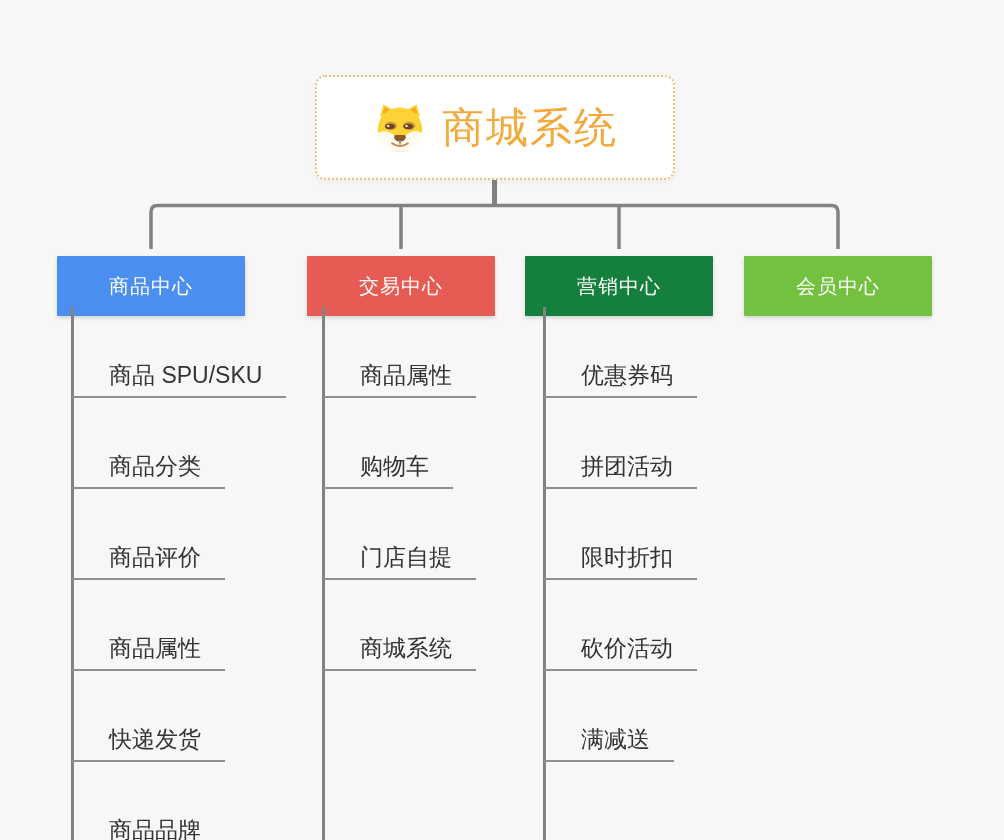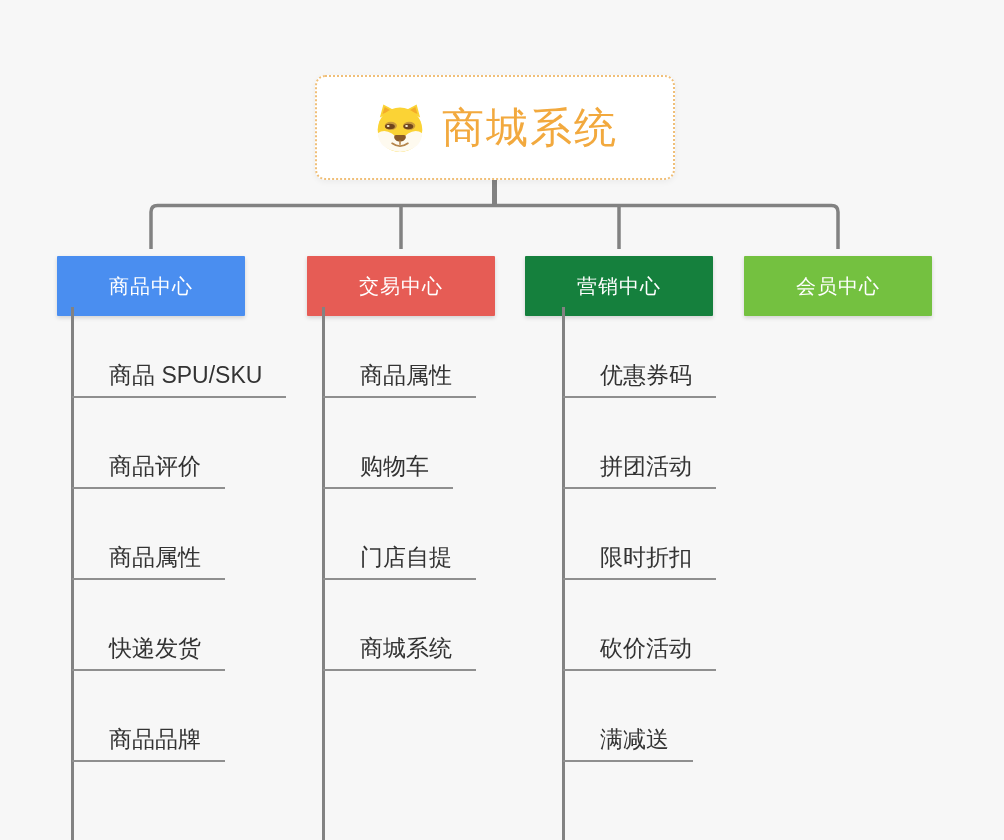--- a/index.html
+++ b/index.html
@@ -66,21 +66,21 @@
   .branch-3{left:525px;}
   .branch-4{left:744px;}
   
   .children-column{
     position:absolute;
     top:267px;
     z-index:2;
   }
   .col-1{left:72px;}
   .col-2{left:323px;}
-  .col-3{left:563px;}
+  .col-3{left:544px;}
   .col-4{left:762px;}
   .trunk-line{
     position:absolute;
     left:-1.5px;
     top:0;
     width:3px;
     height:535px;
     background:#828282;
   }
   .subtopic{
@@ -139,20 +139,21 @@
   <div class="branch-topic branch-3" style="background-color: #15803d;">
     <span>营销中心</span>
   </div>
   <div class="branch-topic branch-4" style="background-color: rgb(116, 193, 64);">
     <span>会员中心</span>
   </div>
 
   <div class="children-column col-1">
     <div class="trunk-line"></div>
     <div class="subtopic">商品 SPU/SKU</div>
+    <div class="subtopic">商品分类</div>
     <div class="subtopic">商品评价</div>
     <div class="subtopic">商品属性</div>
     <div class="subtopic">快递发货</div>
     <div class="subtopic">商品品牌</div>
   </div>
 
   <div class="children-column col-2">
     <div class="trunk-line"></div>
     <div class="subtopic">商品属性</div>
     <div class="subtopic">购物车</div>

